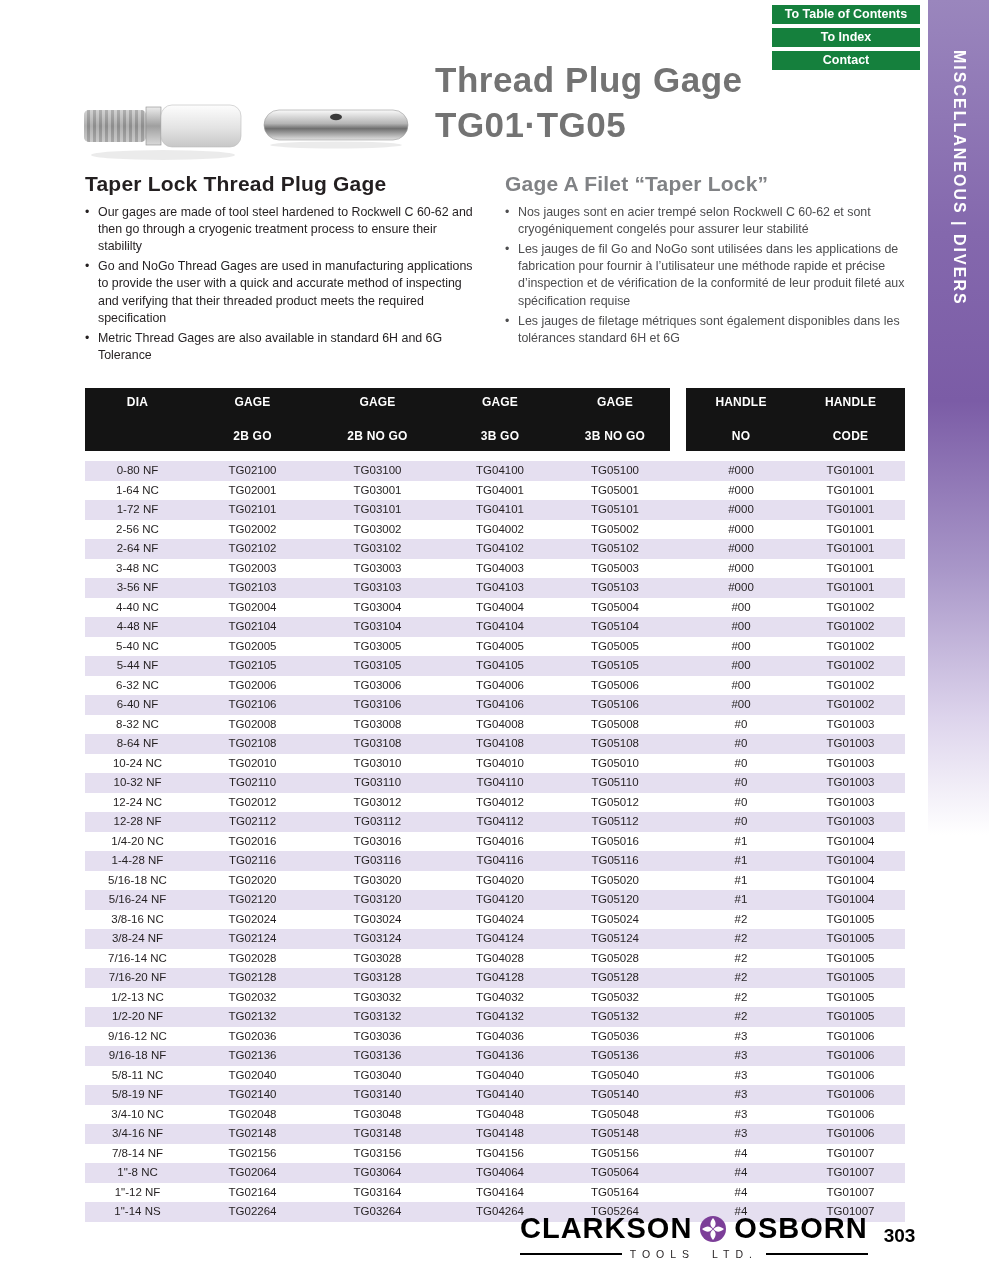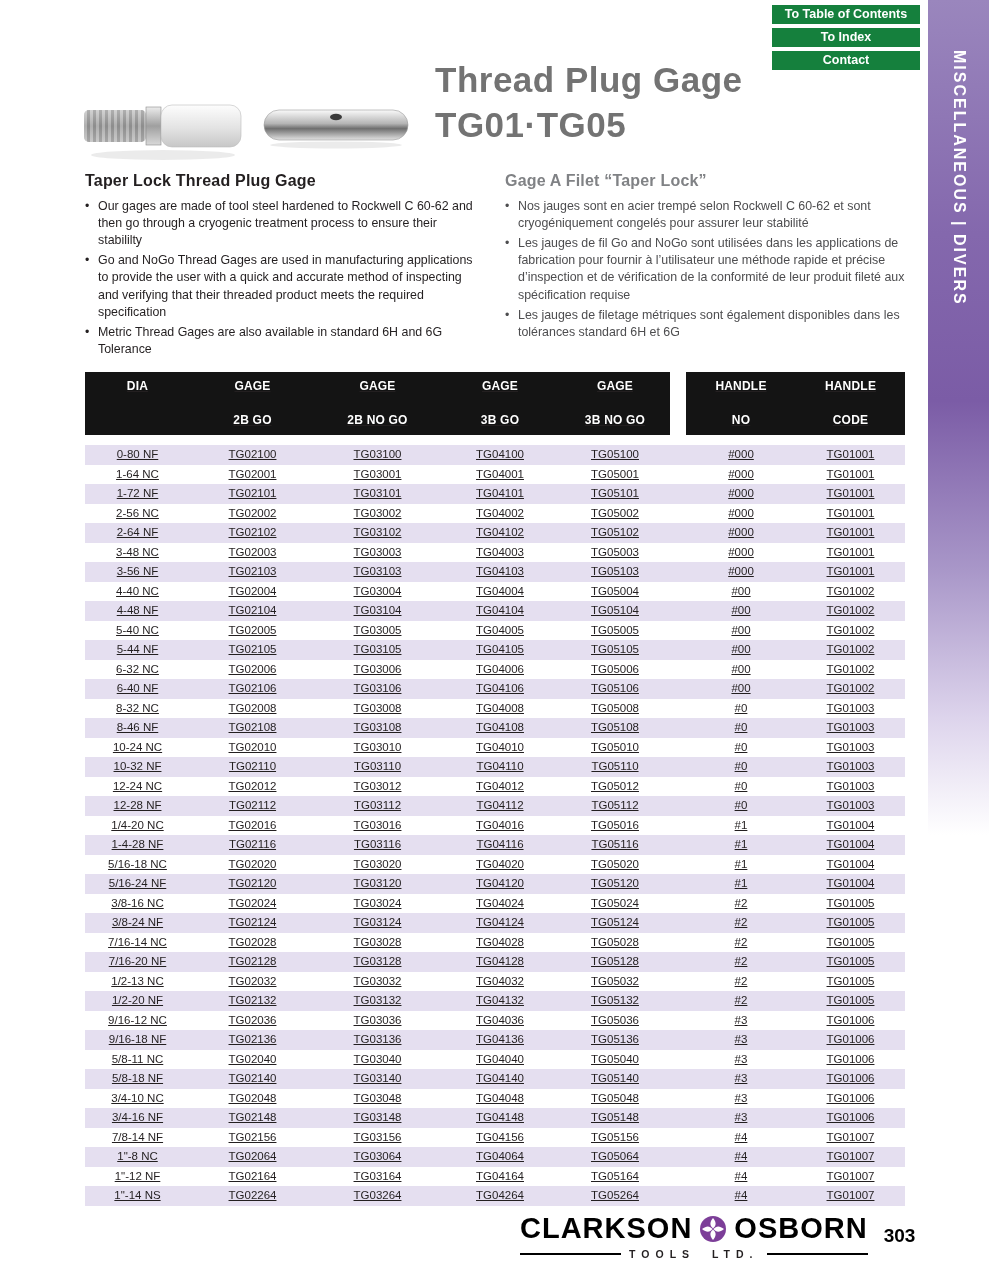--- a/index.html
+++ b/index.html
@@ -27,35 +27,35 @@
   }
 
   
   .title { position:absolute; left:435px; top:58px; color:#737373; font-weight:bold; font-size:35px; line-height:1.28; letter-spacing:0.5px; }
 
   
   .photo1 { position:absolute; left:78px; top:90px; }
   .photo2 { position:absolute; left:262px; top:104px; }
 
   
-  .col h3 { margin:0 0 8px 0; font-size:16px; letter-spacing:0.2px; }
+  .col h3 { margin:0 0 8px 0; font-size:21px; letter-spacing:0.2px; }
   .col-en { position:absolute; left:85px; top:172px; width:398px; }
   .col-en h3 { color:#231f20; }
   .col-fr { position:absolute; left:505px; top:172px; width:402px; }
   .col-fr h3 { color:#808285; }
   .col ul { margin:0; padding:0; list-style:none; }
   .col li { position:relative; padding-left:13px; font-size:12.4px; line-height:1.38; margin-bottom:3px; }
   .col li::before { content:"•"; position:absolute; left:0; top:0; }
   .col-en li { color:#231f20; }
   .col-fr li { color:#4d4d4f; }
 
   
   .gage-table {
-    position:absolute; left:85px; top:372px; width:820px;
-    border-collapse:separate; border-spacing:0; table-layout:fixed;text-decoration:underline;
+    position:absolute; left:85px; top:388px; width:820px;
+    border-collapse:separate; border-spacing:0; table-layout:fixed;
   }
   .gage-table col.c-dia   { width:105px; }
   .gage-table col.c-2bgo  { width:125px; }
   .gage-table col.c-2bno  { width:125px; }
   .gage-table col.c-3bgo  { width:120px; }
   .gage-table col.c-3bno  { width:110px; }
   .gage-table col.c-gap   { width:16px;  }
   .gage-table col.c-hno   { width:110px; }
   .gage-table col.c-hcode { width:109px; }
   .gage-table thead th {
@@ -69,21 +69,21 @@
     font-size:11.5px; line-height:13px; text-align:center; padding:3px 0 3.5px; color:#231f20;
   }
   .gage-table tbody tr:nth-child(odd) { background:#e5dff0; }
 
   
   .footer { position:absolute; left:520px; top:1212px; width:385px; display:flex; align-items:center; }
   .brand { flex:1; }
   .logo-row { display:flex; align-items:center; gap:7px; font-weight:bold; font-size:29px; letter-spacing:1px; color:#000; white-space:nowrap; }
   .logo-sub { display:flex; align-items:center; gap:8px; margin-top:3px; }
   .logo-sub .line { flex:1; height:2px; background:#000; }
-  .logo-sub .text { font-size:10.5px; font-weight:bold; letter-spacing:6px; word-spacing:8px; white-space:nowrap; }
+  .logo-sub .text { font-size:10.5px; font-weight:normal; letter-spacing:6px; word-spacing:8px; white-space:nowrap; }
   .page-num { margin-left:16px; font-size:19px; font-weight:bold; color:#000; }
 </style>
 </head>
 <body>
 
 <div class="page">
 
   <div class="sidebar">
     <div class="sidebar-text">MISCELLANEOUS   |   DIVERS</div>
   </div>
@@ -334,21 +334,21 @@
           <td>8-32 NC</td>
           <td>TG02008</td>
           <td>TG03008</td>
           <td>TG04008</td>
           <td>TG05008</td>
           <td></td>
           <td>#0</td>
           <td>TG01003</td>
         </tr>
         <tr>
-          <td>8-46 NF</td>
+          <td>8-64 NF</td>
           <td>TG02108</td>
           <td>TG03108</td>
           <td>TG04108</td>
           <td>TG05108</td>
           <td></td>
           <td>#0</td>
           <td>TG01003</td>
         </tr>
         <tr>
           <td>10-24 NC</td>
@@ -514,21 +514,21 @@
           <td>5/8-11 NC</td>
           <td>TG02040</td>
           <td>TG03040</td>
           <td>TG04040</td>
           <td>TG05040</td>
           <td></td>
           <td>#3</td>
           <td>TG01006</td>
         </tr>
         <tr>
-          <td>5/8-18 NF</td>
+          <td>5/8-19 NF</td>
           <td>TG02140</td>
           <td>TG03140</td>
           <td>TG04140</td>
           <td>TG05140</td>
           <td></td>
           <td>#3</td>
           <td>TG01006</td>
         </tr>
         <tr>
           <td>3/4-10 NC</td>

